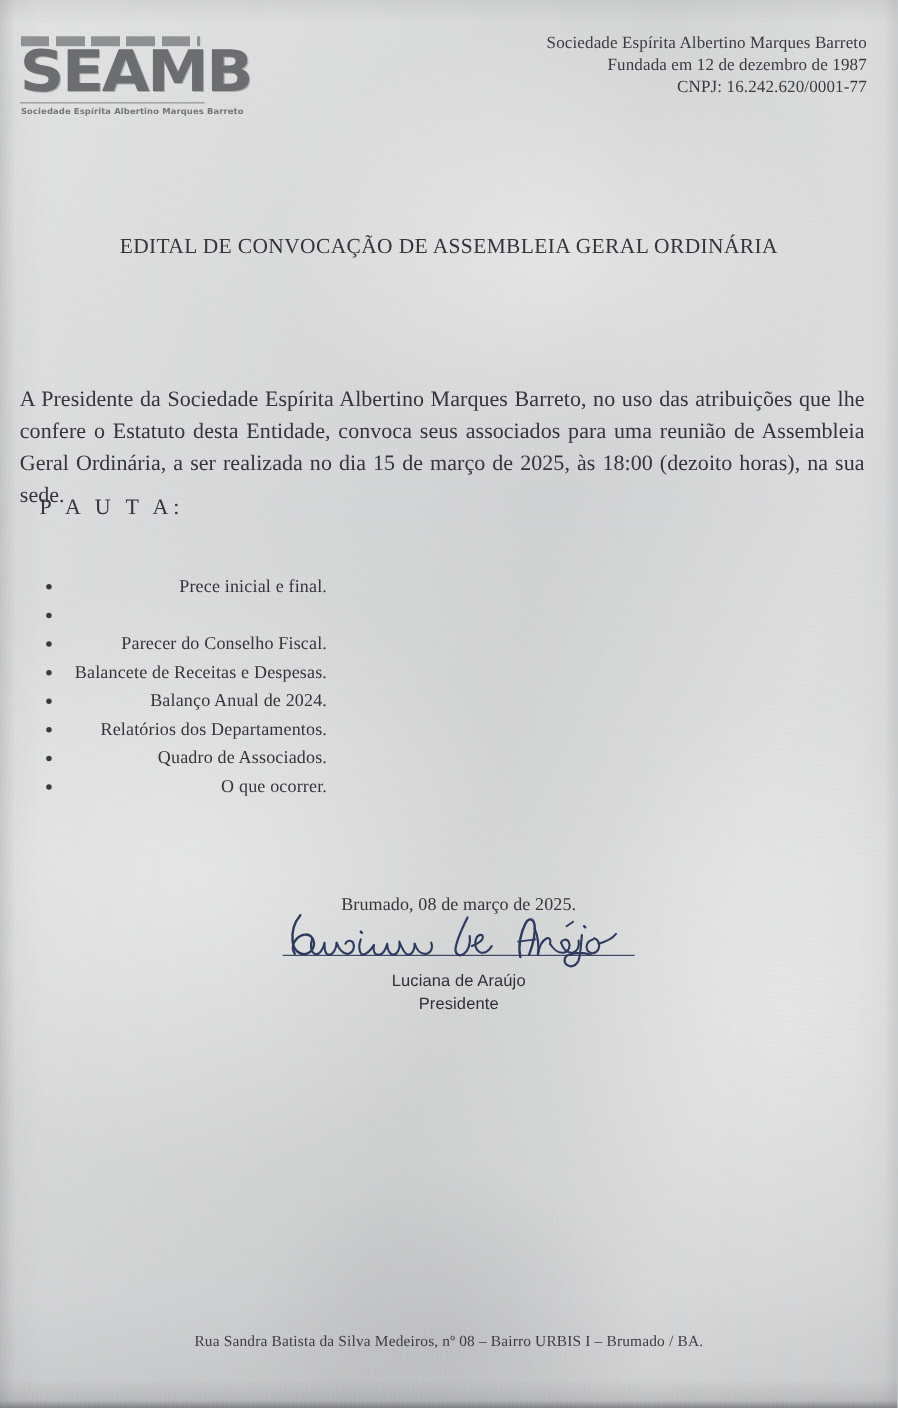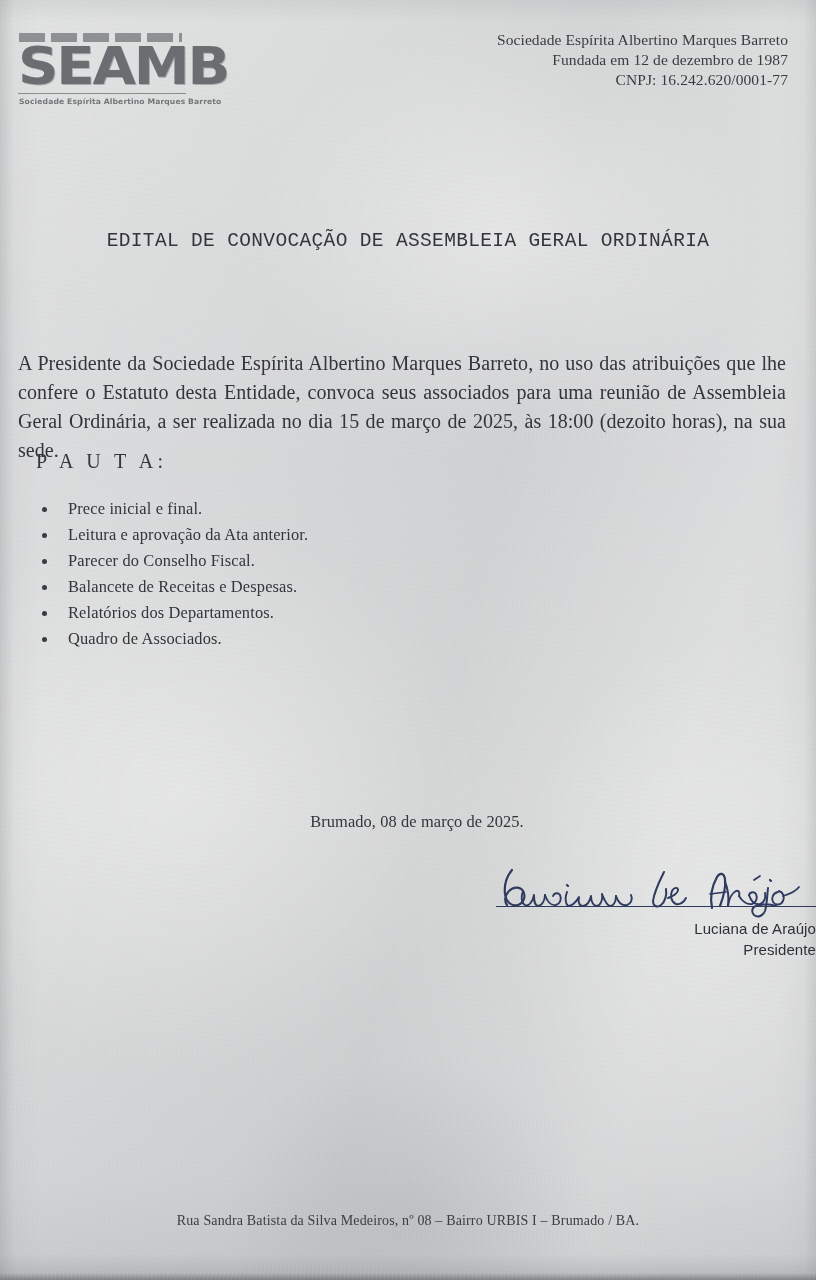--- a/index.html
+++ b/index.html
@@ -125,26 +125,25 @@
     letter-spacing: 0.1px;
   }
   #org-info div { white-space: nowrap; }
 
   
   #doc-title {
     position: absolute;
     top: 214px;
     left: 0; right: 0;
     text-align: center;
-    font-family: Liberation Mono, monospace;
+    font-family: Liberation Serif, serif;
     font-size: 19.5px;
     letter-spacing: 0.35px;
     color: #34353b;
     white-space: nowrap;
-    margin-top: 16px;
   }
 
   
   #body-paragraph {
     position: absolute;
     top: 349px;
     left: 18px;
     width: 768px;
     font-family: "Liberation Serif", serif;
     font-size: 20px;
@@ -159,25 +158,26 @@
     top: 450px;
     left: 36px;
     font-family: "Liberation Serif", serif;
     font-size: 20px;
     letter-spacing: 4.4px;
     color: #34353b;
   }
 
   #agenda-list {
     position: absolute;
-    top: 496px;
+    top: 520px;
     left: 42px;
     margin: 0;
     padding: 0;
     list-style: none;
+    text-align: right;
   }
   #agenda-list li {
     position: relative;
     padding-left: 26px;
     height: 26px;
     line-height: 26px;
     font-family: "Liberation Serif", serif;
     font-size: 16.4px;
     color: #34353b;
     letter-spacing: 0.15px;
@@ -201,23 +201,23 @@
     text-align: center;
     font-family: "Liberation Serif", serif;
     font-size: 16.4px;
     color: #34353b;
     letter-spacing: 0.1px;
     padding-left: 18px;
   }
 
   #signature-block {
     position: absolute;
-    top: 860px;
+    top: 822px;
     left: 0; right: 0;
-    text-align: right;
+    text-align: center;
     padding-left: 18px;
   }
   #signature-wrap {
     position: relative;
     display: inline-block;
     width: 320px;
     height: 56px;
   }
   #signature-svg {
     position: absolute;
@@ -284,37 +284,44 @@
 
   <div id="pauta-heading" class="layer">P A U T A:</div>
 
   <ul id="agenda-list" class="layer">
     <li>
       <span class="bullet"></span>
       <span>Prece inicial e final.</span>
     </li>
     <li>
       <span class="bullet"></span>
-      <span>Leitura e aprovação da Ata anterior.</span>
     </li>
     <li>
       <span class="bullet"></span>
       <span>Parecer do Conselho Fiscal.</span>
     </li>
     <li>
       <span class="bullet"></span>
       <span>Balancete de Receitas e Despesas.</span>
     </li>
     <li>
       <span class="bullet"></span>
+      <span>Balanço Anual de 2024.</span>
+    </li>
+    <li>
+      <span class="bullet"></span>
       <span>Relatórios dos Departamentos.</span>
     </li>
     <li>
       <span class="bullet"></span>
       <span>Quadro de Associados.</span>
+    </li>
+    <li>
+      <span class="bullet"></span>
+      <span>O que ocorrer.</span>
     </li>
   </ul>
 
   <div id="place-date" class="layer">Brumado, 08 de março de 2025.</div>
 
   <div id="signature-block" class="layer">
     <div id="signature-wrap">
       <svg id="signature-svg" viewBox="0 0 320 56" preserveAspectRatio="none">
         <g fill="none" stroke="#2e3a5e" stroke-linecap="round" stroke-linejoin="round">
 

